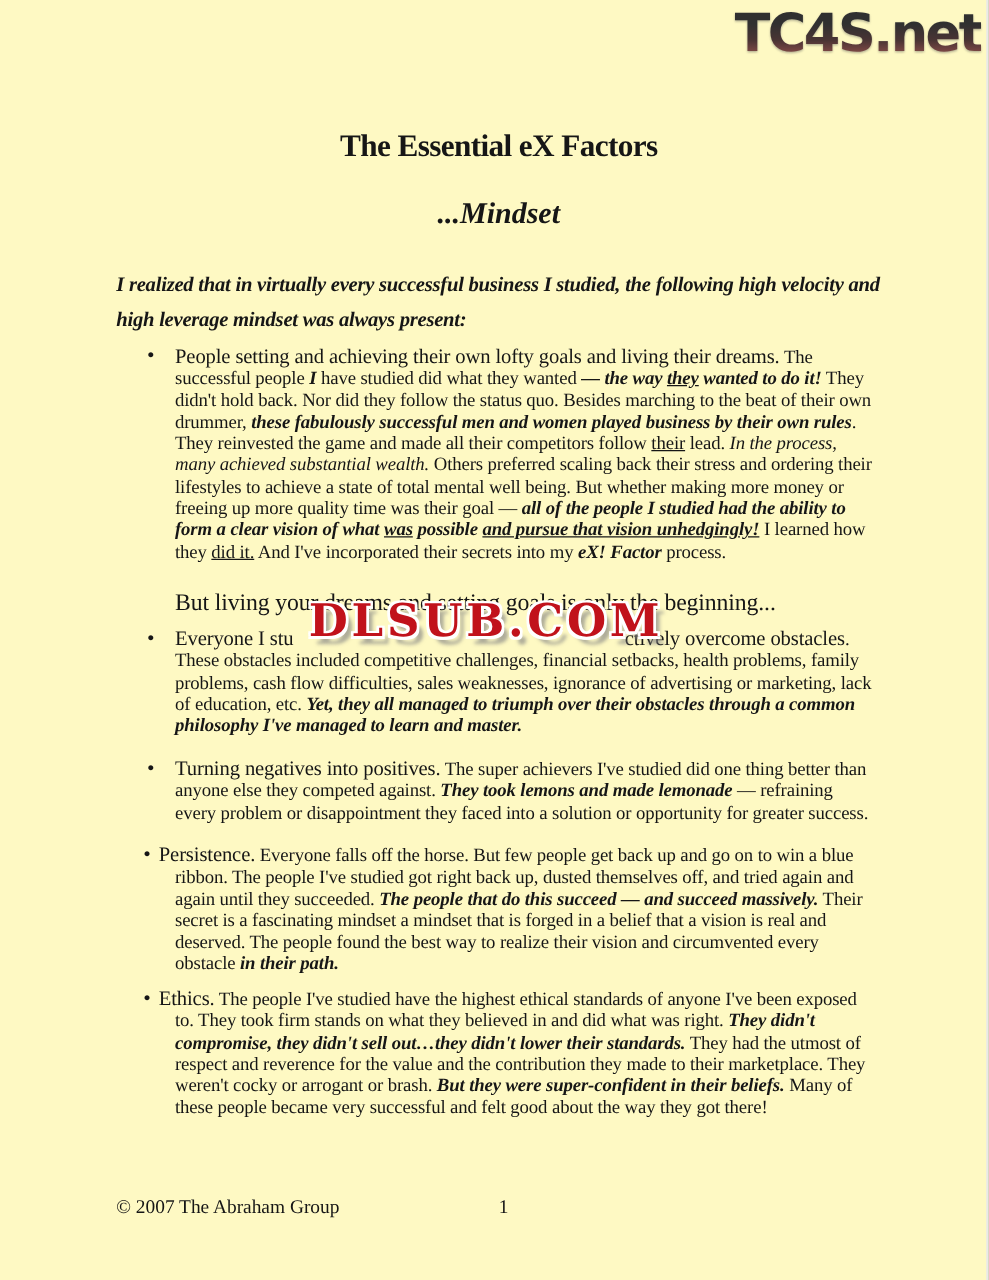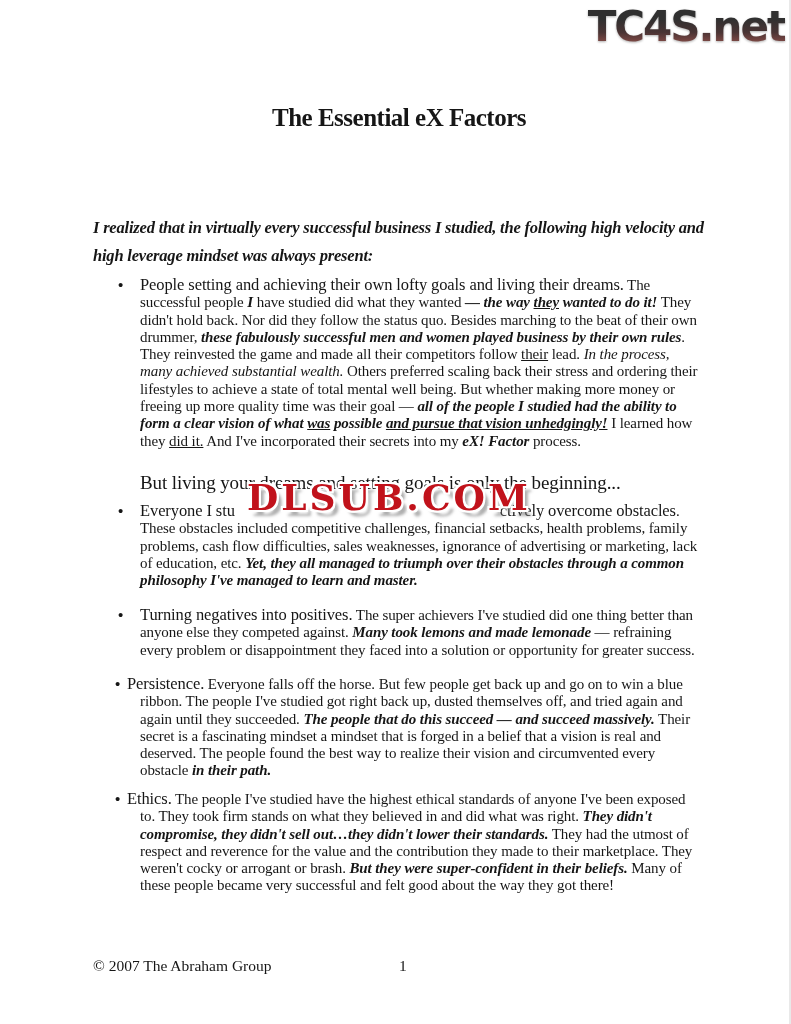--- a/index.html
+++ b/index.html
@@ -1,20 +1,20 @@
 <!DOCTYPE html>
 <html><head>
 <meta charset="utf-8">
 <style>
   html,body{margin:0;padding:0;background:#888;}
   .page{
     position:relative;
     width:791px;height:1024px;
     margin:0 auto;
-    background:#ffffff;
+    background:#fef9c3;
     font-family:"Liberation Serif", serif;
     color:#161616;
     overflow:hidden;
   }
   .scan-edge{position:absolute;right:0;top:0;width:2px;height:100%;background:#e9e9e9;}
 
   
   .wm-tc4s{
     position:absolute;top:2px;right:6px;
     font-family:"DejaVu Sans", sans-serif;
@@ -101,39 +101,40 @@
   .footer .fpage{width:50%;}
 </style>
 </head>
 <body>
 
 <div class="page">
 
   <div class="wm-tc4s">TC4S.net</div>
 
   <h1 class="abs doc-title">The Essential eX Factors</h1>
+  <h2 class="abs doc-subtitle">...Mindset</h2>
 
   <p class="abs intro"><span class="fmt-b">I realized that in virtually every successful business I studied, the following high velocity and high leverage mindset was </span><span class="fmt-b fmt-i">always</span><span class="fmt-b"> present:</span></p>
 
   <div id="b1" class="abs bullet">
     <span class="marker">•</span>
     <p class="para"><span class="fmt-h">People setting and achieving their own lofty goals and living their dreams.</span><span> The successful people </span><span class="fmt-b">I</span><span> have studied did what they wanted </span><span class="fmt-b">— the way </span><span class="fmt-b fmt-u">they</span><span class="fmt-b"> wanted to do it!</span><span> They didn't hold back. Nor did they follow the status quo. Besides marching to the beat of their own drummer, </span><span class="fmt-b">these fabulously successful men and women played business by their own rules</span><span>. They reinvested the game and made all their competitors follow </span><span class="fmt-u">their</span><span> lead. </span><span class="fmt-i">In the process, many achieved substantial wealth.</span><span> Others preferred scaling back their stress and ordering their lifestyles to achieve a state of total mental well being. But whether making more money or freeing up more quality time was their goal — </span><span class="fmt-b">all of the people I studied had the ability to form a clear vision of what </span><span class="fmt-b fmt-u">was</span><span class="fmt-b"> possible </span><span class="fmt-b fmt-u">and pursue that vision unhedgingly!</span><span>  I learned how they </span><span class="fmt-u">did it.</span><span> And I've incorporated their secrets into my </span><span class="fmt-b">eX! Factor</span><span> process.</span></p>
   </div>
 
   <p id="inter1" class="abs interlude"><span>But living your dreams and setting goals is only the beginning...</span></p>
 
   <div id="b2" class="abs bullet">
     <span class="marker">•</span>
     <div class="wm-dlsub">DLSUB.COM</div>
     <p class="para"><span class="fmt-h">Everyone I stu</span><span class="fmt-g"></span><span class="fmt-h">ctively overcome obstacles</span><span>. These obstacles included competitive challenges, financial setbacks, health problems, family problems, cash flow difficulties, sales weaknesses, ignorance of advertising or marketing, lack of education, etc. </span><span class="fmt-b">Yet, they all managed to triumph over their obstacles through a common philosophy I've managed to learn and master.</span></p>
   </div>
 
   <div id="b3" class="abs bullet">
     <span class="marker">•</span>
-    <p class="para"><span class="fmt-h">Turning negatives into positives.</span><span> The super achievers I've studied did one thing better than anyone else they competed against. </span><span class="fmt-b">Many took lemons and made lemonade</span><span> — refraining every problem or disappointment they faced into a solution or opportunity for greater success.</span></p>
+    <p class="para"><span class="fmt-h">Turning negatives into positives.</span><span> The super achievers I've studied did one thing better than anyone else they competed against. </span><span class="fmt-b">They took lemons and made lemonade</span><span> — refraining every problem or disappointment they faced into a solution or opportunity for greater success.</span></p>
   </div>
 
   <div id="b4" class="abs bullet tight">
     <span class="marker">•</span>
     <p class="para"><span class="fmt-h">Persistence.</span><span> Everyone falls off the horse. But few people get back up and go on to win a blue ribbon. The people I've studied got right back up, dusted themselves off, and tried again and again until they succeeded. </span><span class="fmt-b">The people that do this succeed — and succeed massively.</span><span> Their secret is a fascinating mindset a mindset that is forged in a belief that a vision is real and deserved. The people found the best way to realize their vision and circumvented every obstacle </span><span class="fmt-b">in their path.</span></p>
   </div>
 
   <div id="b5" class="abs bullet tight">
     <span class="marker">•</span>
     <p class="para"><span class="fmt-h">Ethics.</span><span> The people I've studied have the highest ethical standards of anyone I've been exposed to. They took firm stands on what they believed in and did what was right. </span><span class="fmt-b">They didn't compromise, they didn't sell out…they didn't lower their standards.</span><span> They had the utmost of respect and reverence for the value and the contribution they made to their marketplace. They weren't cocky or arrogant or brash. </span><span class="fmt-b">But they were super-confident in their beliefs.</span><span> Many of these people became very successful and felt good about the way they got there!</span></p>

